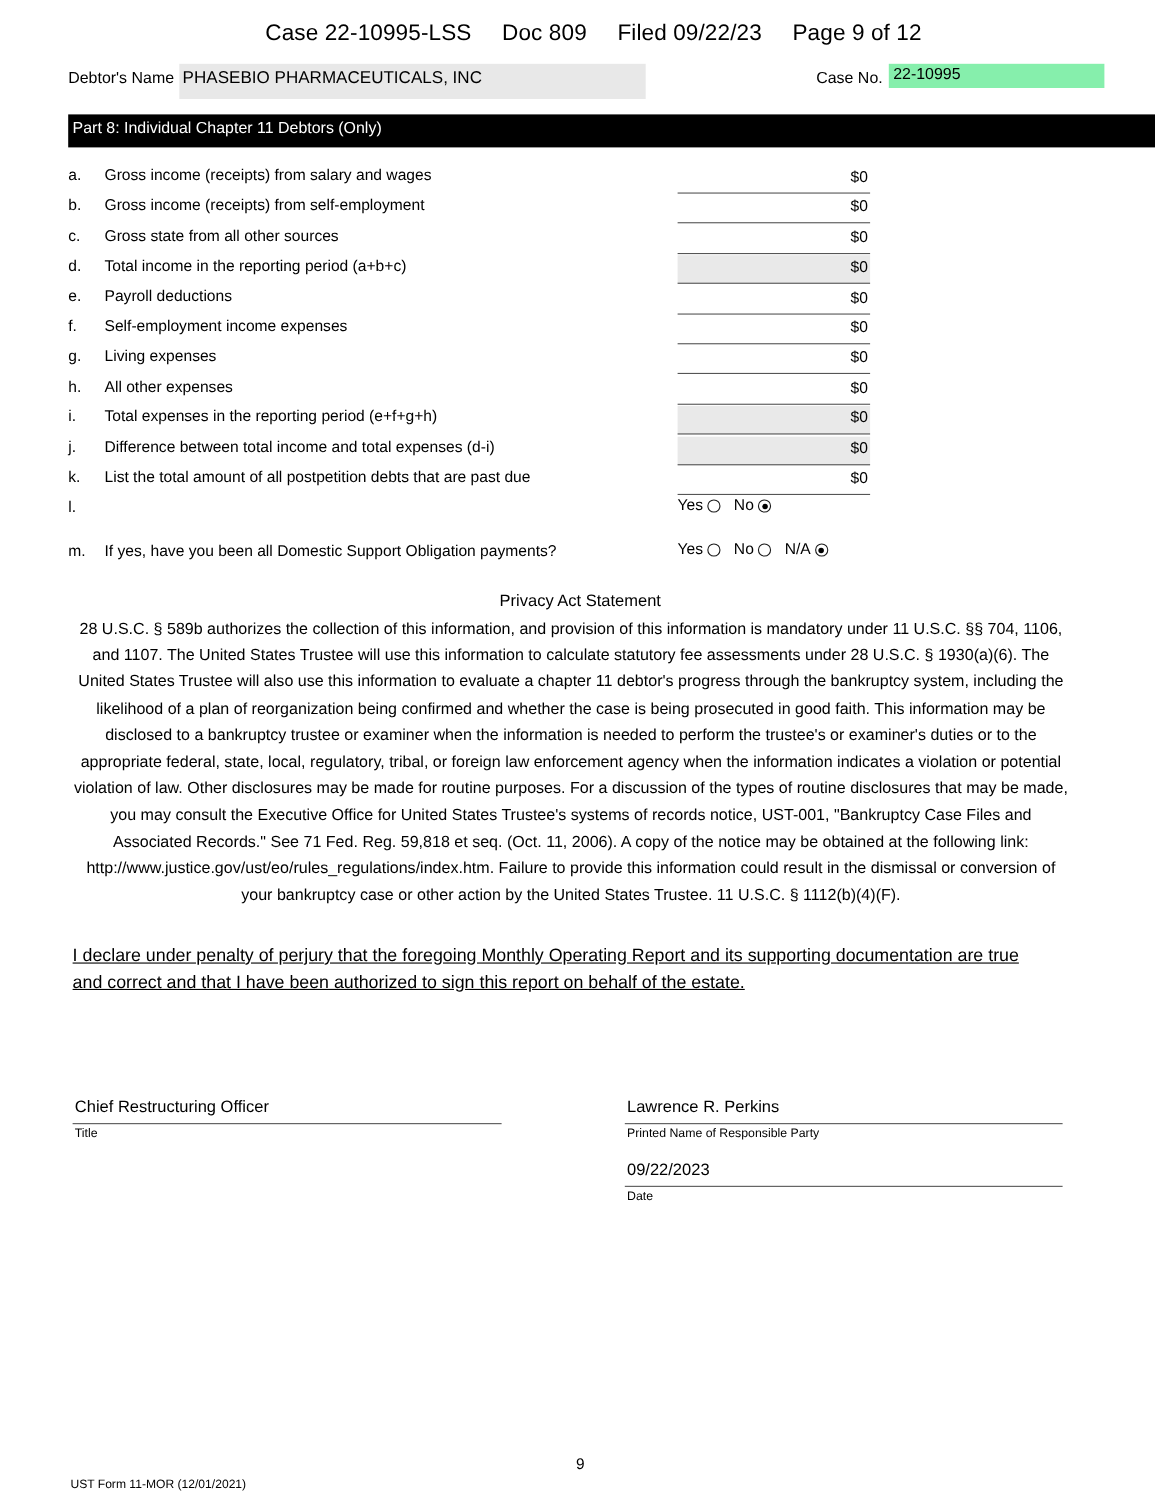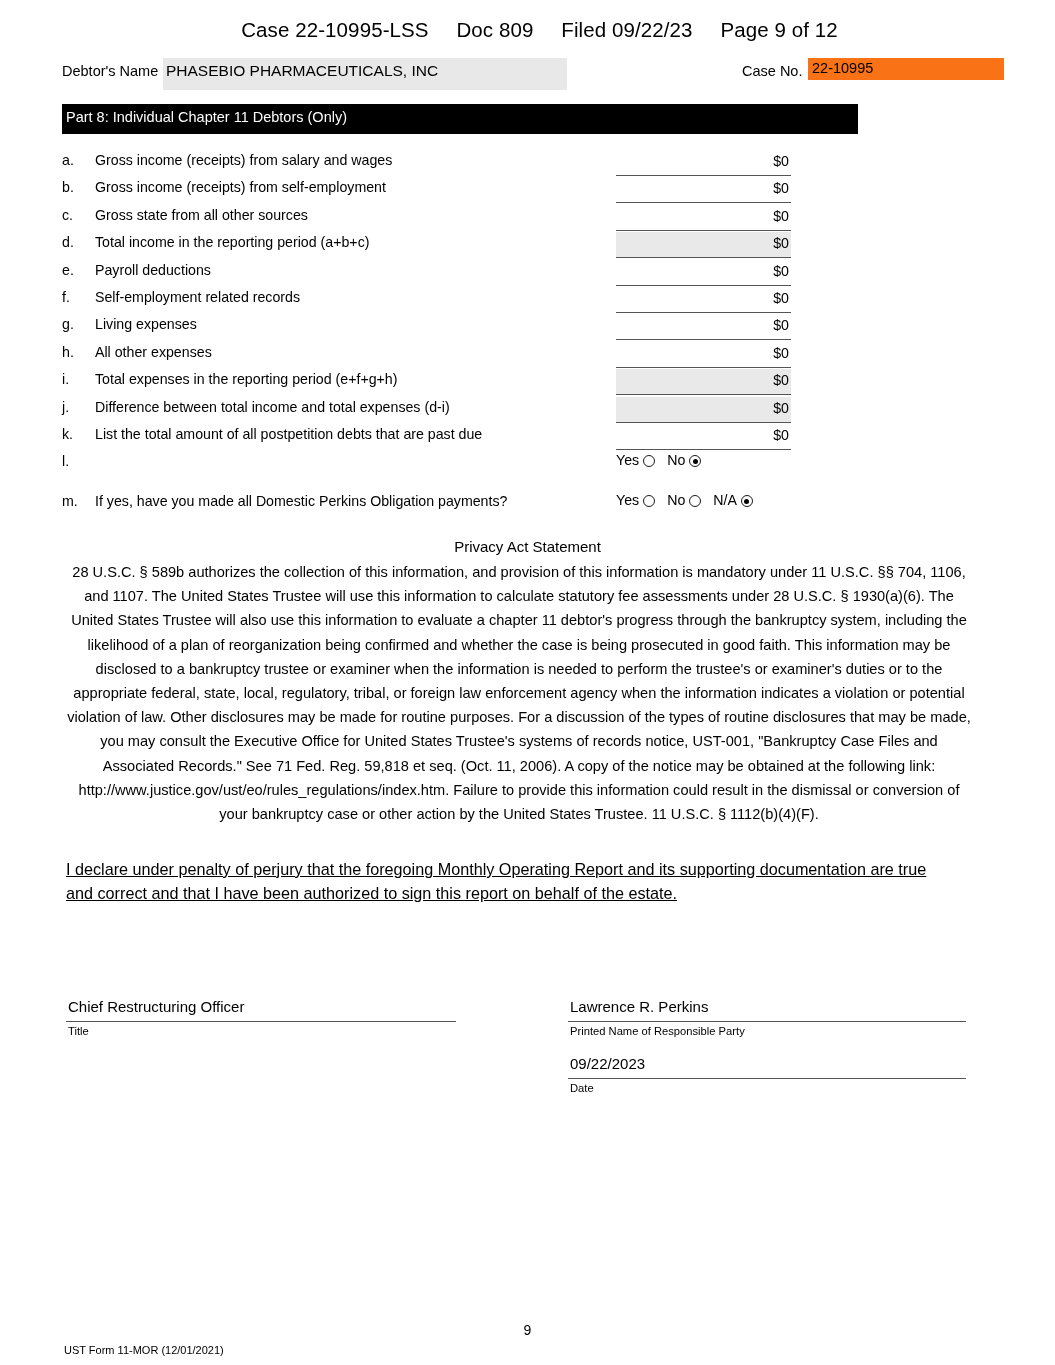--- a/index.html
+++ b/index.html
@@ -45,56 +45,57 @@
     top: 3px;
     font-size: 14.5px;
   }
   .debtor-field {
     position: absolute;
     left: 101px;
     top: -2px;
     width: 404px;
     height: 32px;
     background: #e8e8e8;
+    padding-left: 20px;
   }
   .debtor-field .fv {
     position: absolute;
     left: 3px;
     top: 4px;
     font-size: 15.5px;
     white-space: nowrap;
   }
   .caseno-label {
     position: absolute;
     left: 680px;
     top: 3px;
     font-size: 14.5px;
   }
   .caseno-field {
     position: absolute;
     left: 746px;
     top: -2px;
     width: 196px;
     height: 22px;
-    background: #f97316;
+    background: #86efac;
   }
   .caseno-field .fv {
     position: absolute;
     left: 4px;
     top: 2px;
     font-size: 14.5px;
     white-space: nowrap;
   }
 
   
   .part-bar {
     position: absolute;
     top: 104px;
     left: 62px;
-    width: 796px;
+    width: 988px;
     height: 30px;
     background: #000000;
   }
   .part-bar .pt {
     position: absolute;
     left: 4px;
     top: 5px;
     color: #ffffff;
     font-size: 14.5px;
     white-space: nowrap;
@@ -305,21 +306,21 @@
     </div>
     <div class="item-row">
       <div class="item-letter">e.</div>
       <div class="item-label">Payroll deductions</div>
       <div class="value-cell">
         <span class="vv">$0</span>
       </div>
     </div>
     <div class="item-row">
       <div class="item-letter">f.</div>
-      <div class="item-label">Self-employment related records</div>
+      <div class="item-label">Self-employment income expenses</div>
       <div class="value-cell">
         <span class="vv">$0</span>
       </div>
     </div>
     <div class="item-row">
       <div class="item-letter">g.</div>
       <div class="item-label">Living expenses</div>
       <div class="value-cell">
         <span class="vv">$0</span>
       </div>
@@ -351,21 +352,21 @@
       <div class="value-cell">
         <span class="vv">$0</span>
       </div>
     </div>
     <div class="item-row" style="height: 40px;">
       <div class="item-letter">l.</div>
       <div class="radio-group"><span class="radio-opt"><span class="rl">Yes</span><span class="radio-mark"></span></span><span class="radio-opt"><span class="rl">No</span><span class="radio-mark checked"></span></span></div>
     </div>
     <div class="item-row" style="height: 27.4px;">
       <div class="item-letter">m.</div>
-      <div class="item-label">If yes, have you made all Domestic Perkins Obligation payments?</div>
+      <div class="item-label">If yes, have you been all Domestic Support Obligation payments?</div>
       <div class="radio-group"><span class="radio-opt"><span class="rl">Yes</span><span class="radio-mark"></span></span><span class="radio-opt"><span class="rl">No</span><span class="radio-mark"></span></span><span class="radio-opt"><span class="rl">N/A</span><span class="radio-mark checked"></span></span></div>
     </div>
   </div>
 
 <div class="privacy-title">Privacy Act Statement</div>
 <div class="privacy-body">28 U.S.C. § 589b authorizes the collection of this information, and provision of this information is mandatory under 11 U.S.C. §§ 704, 1106, and 1107.  The United States Trustee will use this information to calculate statutory fee assessments under 28 U.S.C. § 1930(a)(6).  The United States Trustee will also use this information to evaluate a chapter 11 debtor's progress through the bankruptcy system, including the likelihood of a plan of reorganization being confirmed and whether the case is being prosecuted in good faith.  This information may be disclosed to a bankruptcy trustee or examiner when the information is needed to perform the trustee's or examiner's duties or to the appropriate federal, state, local, regulatory, tribal, or foreign law enforcement agency when the information indicates a violation or potential violation of law.  Other disclosures may be made for routine purposes. For a discussion of the types of routine disclosures that may be made, you may consult the Executive Office for United States Trustee's systems of records notice, UST-001, "Bankruptcy Case Files and Associated Records."  See 71 Fed. Reg. 59,818 et seq. (Oct. 11, 2006).  A copy of the notice may be obtained at the following link: http://www.justice.gov/ust/eo/rules_regulations/index.htm.  Failure to provide this information could result in the dismissal or conversion of your bankruptcy case or other action by the United States Trustee.  11 U.S.C. § 1112(b)(4)(F).</div>
 
 <div class="declaration">I declare under penalty of perjury that the foregoing Monthly Operating Report and its supporting documentation are true and correct and that I have been authorized to sign this report on behalf of the estate.</div>
 
 <div class="sig-block">

